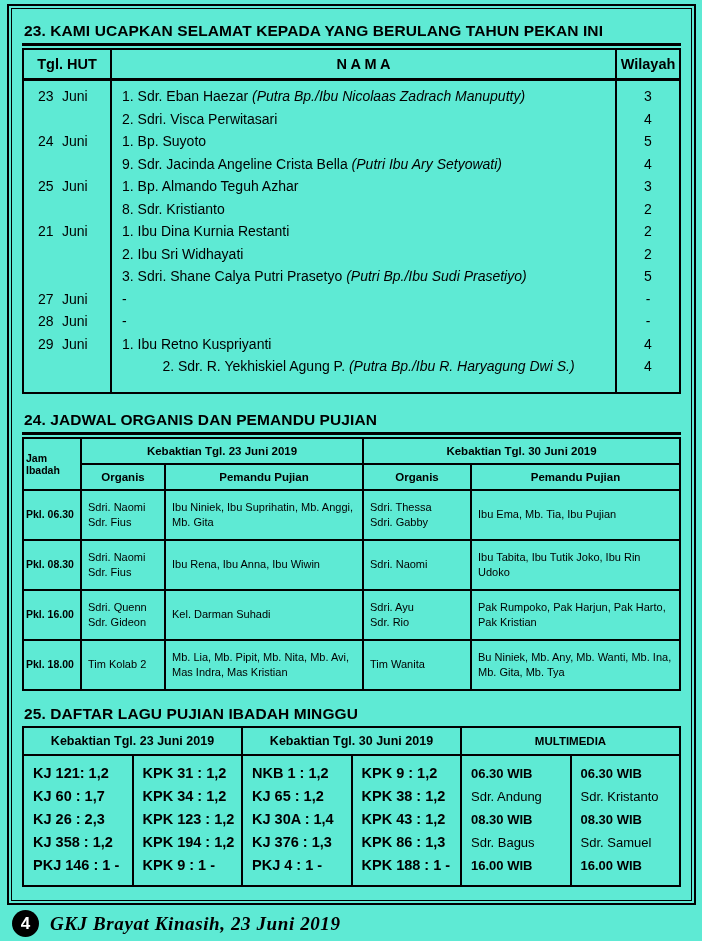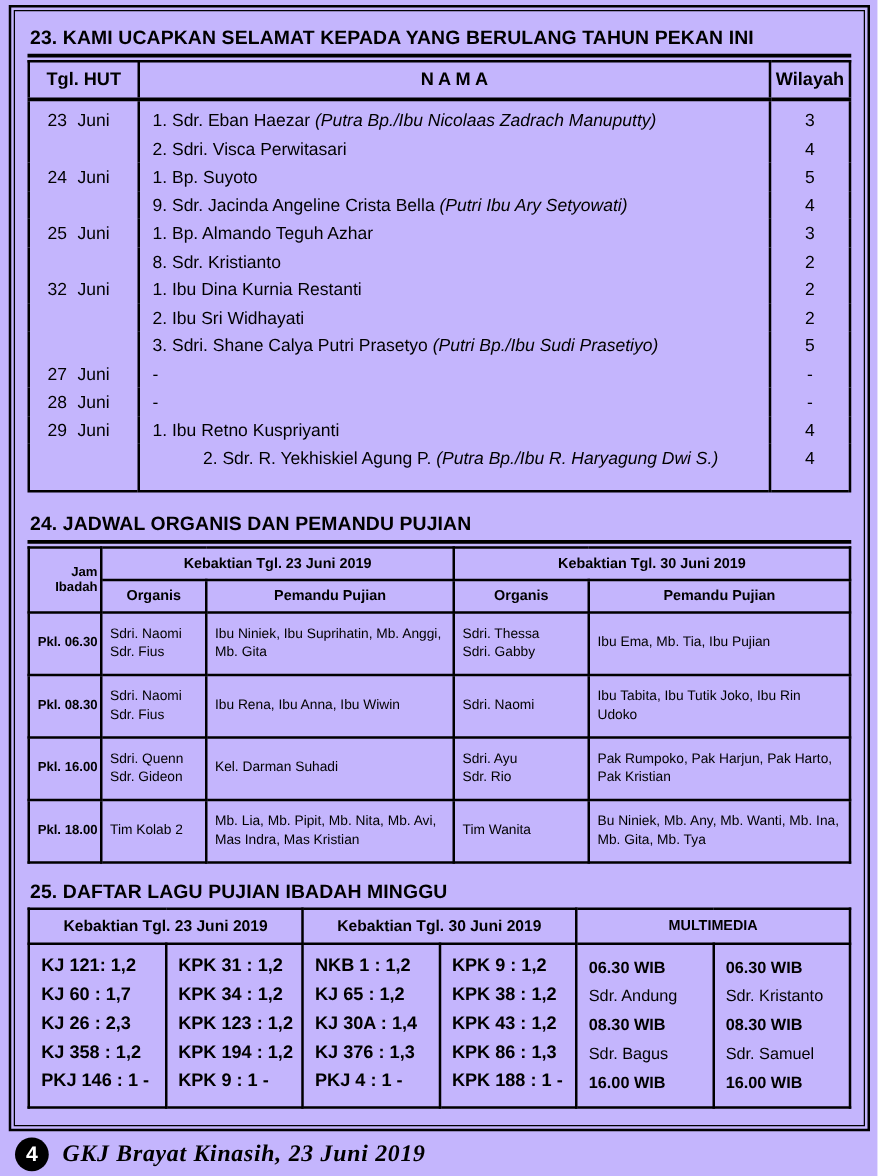--- a/index.html
+++ b/index.html
@@ -1,19 +1,19 @@
 <!DOCTYPE html>
 <html><head>
 <meta charset="utf-8">
 <style>
   html, body { margin: 0; padding: 0; background: #fff; }
   .page {
     position: relative;
     width: 702px; height: 941px;
-    background: #c4b5fd; color: #000;
+    background: #5eead4; color: #000;
     font-family: "Liberation Sans", sans-serif;
     overflow: hidden;
   }
   .frame {
     position: absolute; top: 4px; left: 7px; right: 6px; bottom: 36px;
     border: 2px solid #000;
   }
   .inner {
     position: absolute; inset: 2px;
     border: 1px solid #000;
@@ -46,21 +46,21 @@
   .dnum { display: inline-block; min-width: 24px; }
   .c-name { padding-left: 10px !important; }
   .c-name i { font-family: "Liberation Sans", sans-serif; }
   .c-wil { text-align: center; }
 
   
   .t24 { border: 2px solid #000; }
   .t24 th, .t24 td { border: 2px solid #000; }
   .t24 th { font-size: 11.5px; padding: 2px 3px; height: 20px; white-space: pre-line; }
   .t24 td { font-size: 11px; padding: 3px 6px; vertical-align: middle; height: 42px; white-space: pre-line; line-height: 15px; }
-  .t24 .jam { font-weight: bold; text-align: right; font-size: 10.5px; padding: 2px; }
+  .t24 .jam { font-weight: bold; text-align: left; font-size: 10.5px; padding: 2px; }
 
   
   .t25 { border: 2px solid #000; }
   .t25 th, .t25 td { border: 2px solid #000; }
   .t25 th { font-size: 12.5px; padding: 3px 2px; height: 20px; }
   .t25 td { vertical-align: top; padding: 6px 4px 8px 9px; }
   .song-line { font-weight: bold; font-size: 14.5px; line-height: 23px; white-space: nowrap; }
   .mm-time { font-weight: bold; font-size: 13px; line-height: 23px; }
   .mm-name { font-size: 13px; line-height: 23px; }
 
@@ -130,21 +130,21 @@
             <td class="c-date"><span class="dnum">25</span><span>Juni</span></td>
             <td class="c-name"><span>1. Bp. Almando Teguh Azhar</span> <i></i></td>
             <td class="c-wil">3</td>
           </tr>
           <tr>
             <td class="c-date"><span class="dnum"></span><span></span></td>
             <td class="c-name"><span>8. Sdr. Kristianto</span> <i></i></td>
             <td class="c-wil">2</td>
           </tr>
           <tr>
-            <td class="c-date"><span class="dnum">32</span><span>Juni</span></td>
+            <td class="c-date"><span class="dnum">21</span><span>Juni</span></td>
             <td class="c-name"><span>1. Ibu Dina Kurnia Restanti</span> <i></i></td>
             <td class="c-wil">2</td>
           </tr>
           <tr>
             <td class="c-date"><span class="dnum"></span><span></span></td>
             <td class="c-name"><span>2. Ibu Sri Widhayati</span> <i></i></td>
             <td class="c-wil">2</td>
           </tr>
           <tr>
             <td class="c-date"><span class="dnum"></span><span></span></td>

